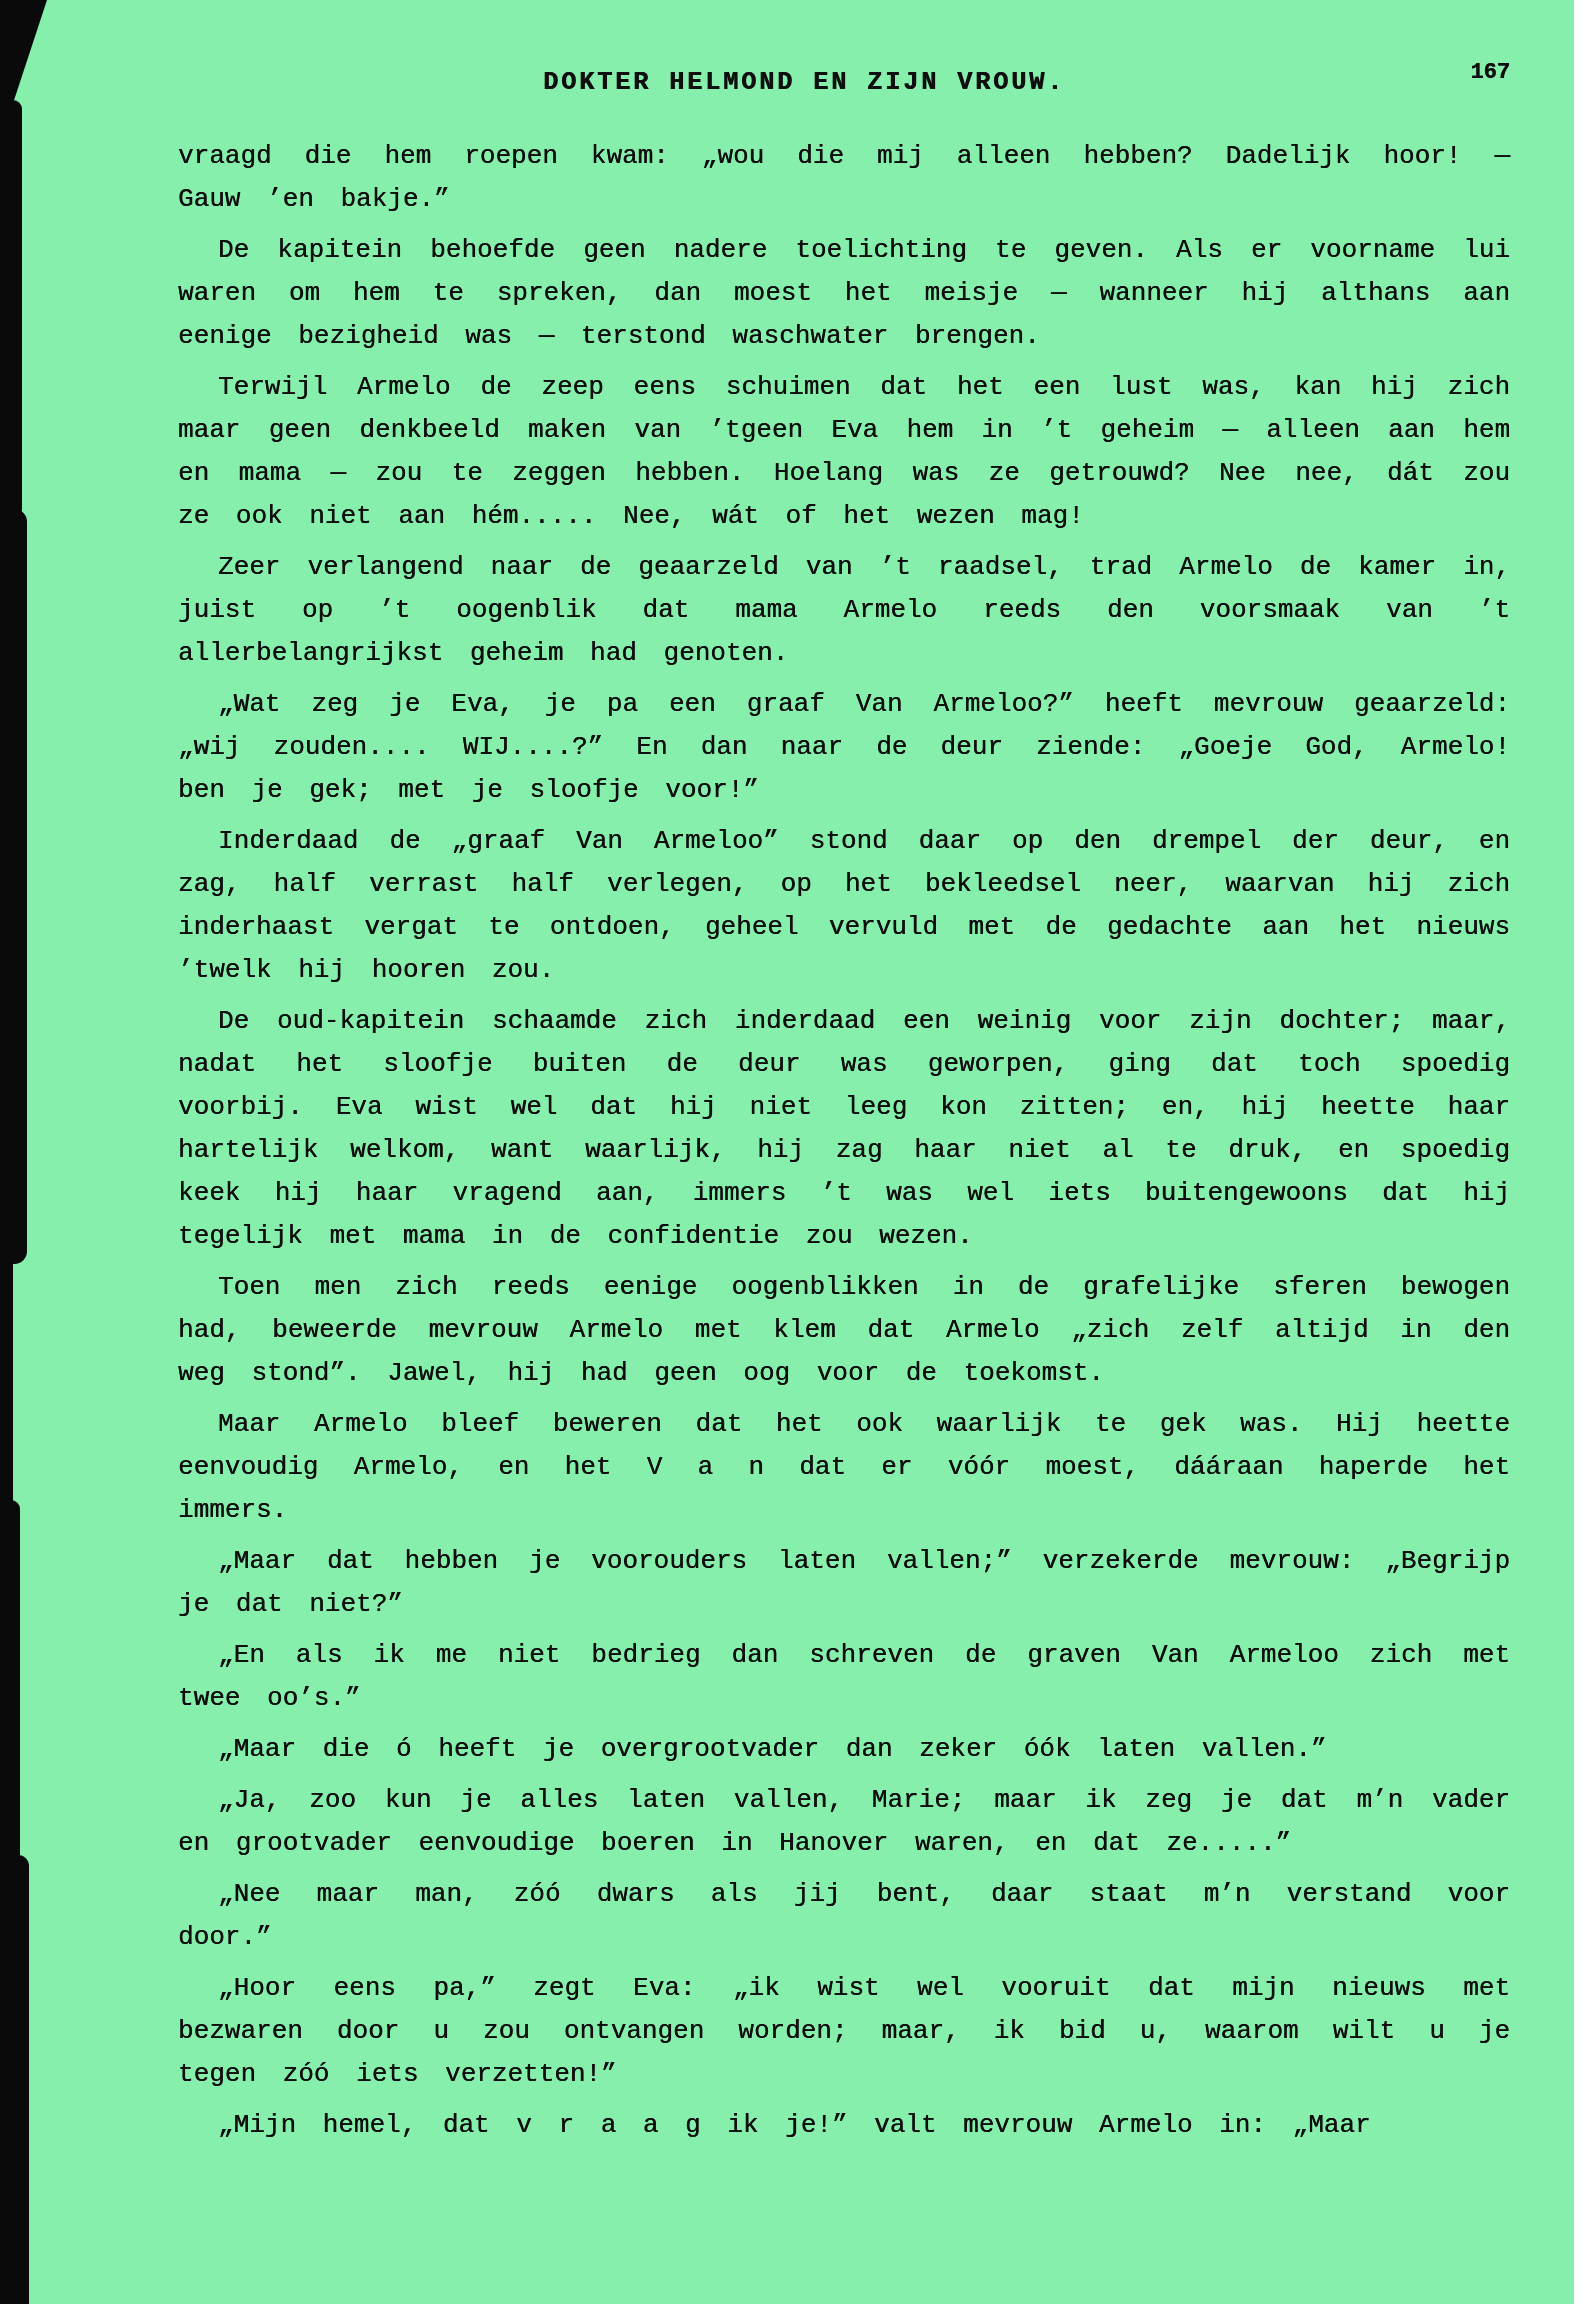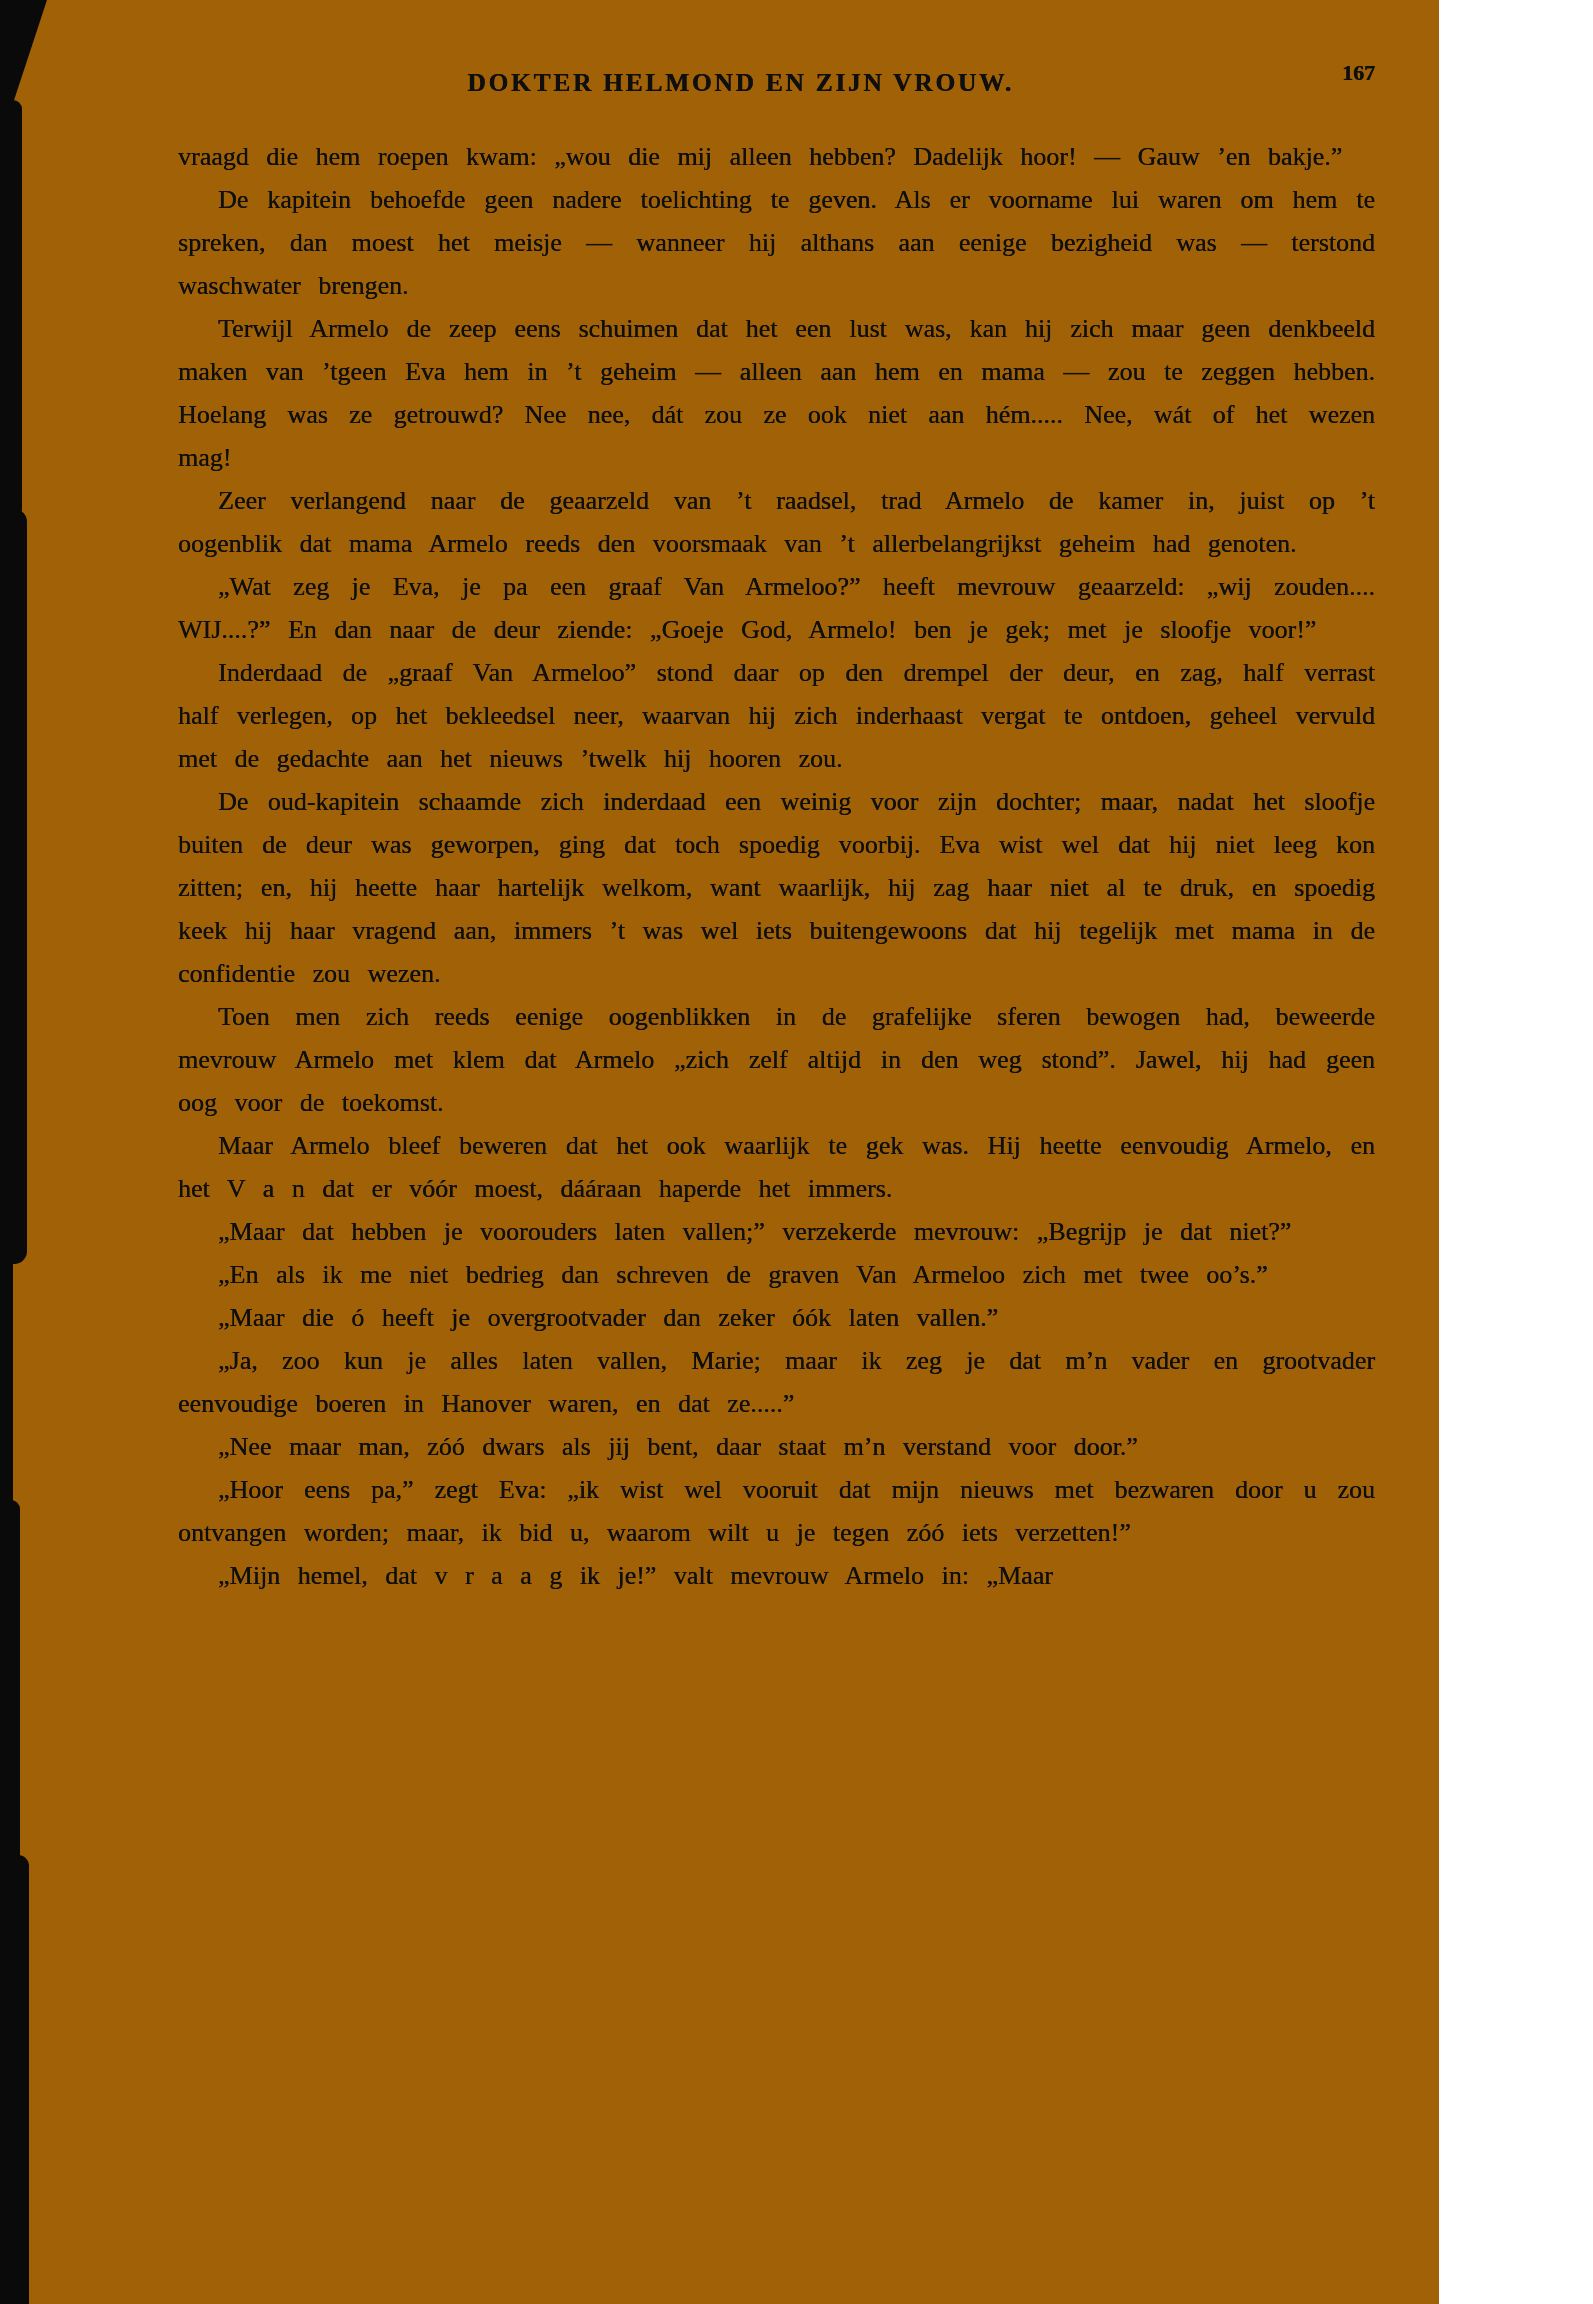--- a/index.html
+++ b/index.html
@@ -2,25 +2,25 @@
 <html style="font-size:14.5px"><head>
 <meta charset="utf-8">
 <style>
   html, body {
     margin: 0;
     padding: 0;
     background: #ffffff;
   }
   .page {
     position: relative;
-    width: 1439px;
+    width: 1574px;
     height: 2305px;
-    background: #a16207;
+    background: #86efac;
     overflow: hidden;
-    font-family: Liberation Serif, serif;
+    font-family: Liberation Mono, monospace;
     color: #0f0f0f;
   }
   
   .binding div {
     position: absolute;
     background: #0a0a0a;
   }
   .b-strip { left: 0; top: 0; width: 12.7px; height: 2305px; }
   .b-top   { left: 0; top: 0; width: 47px; height: 100px;
              clip-path: polygon(0 0, 100% 0, 30% 100%, 0 100%); }
@@ -66,20 +66,21 @@
     line-height: 43px;
     text-align: justify;
     word-spacing: 11px;
     text-shadow: 0.3px 0 0 currentColor;
   }
   .para {
     margin: 0;
   }
   .para.indent {
     text-indent: 40px;
+    margin-top: 8px;
   }
 </style>
 </head>
 <body>
 
 <div class="page">
 
   <div class="binding">
     <div class="b-strip"></div>
     <div class="b-top"></div>

